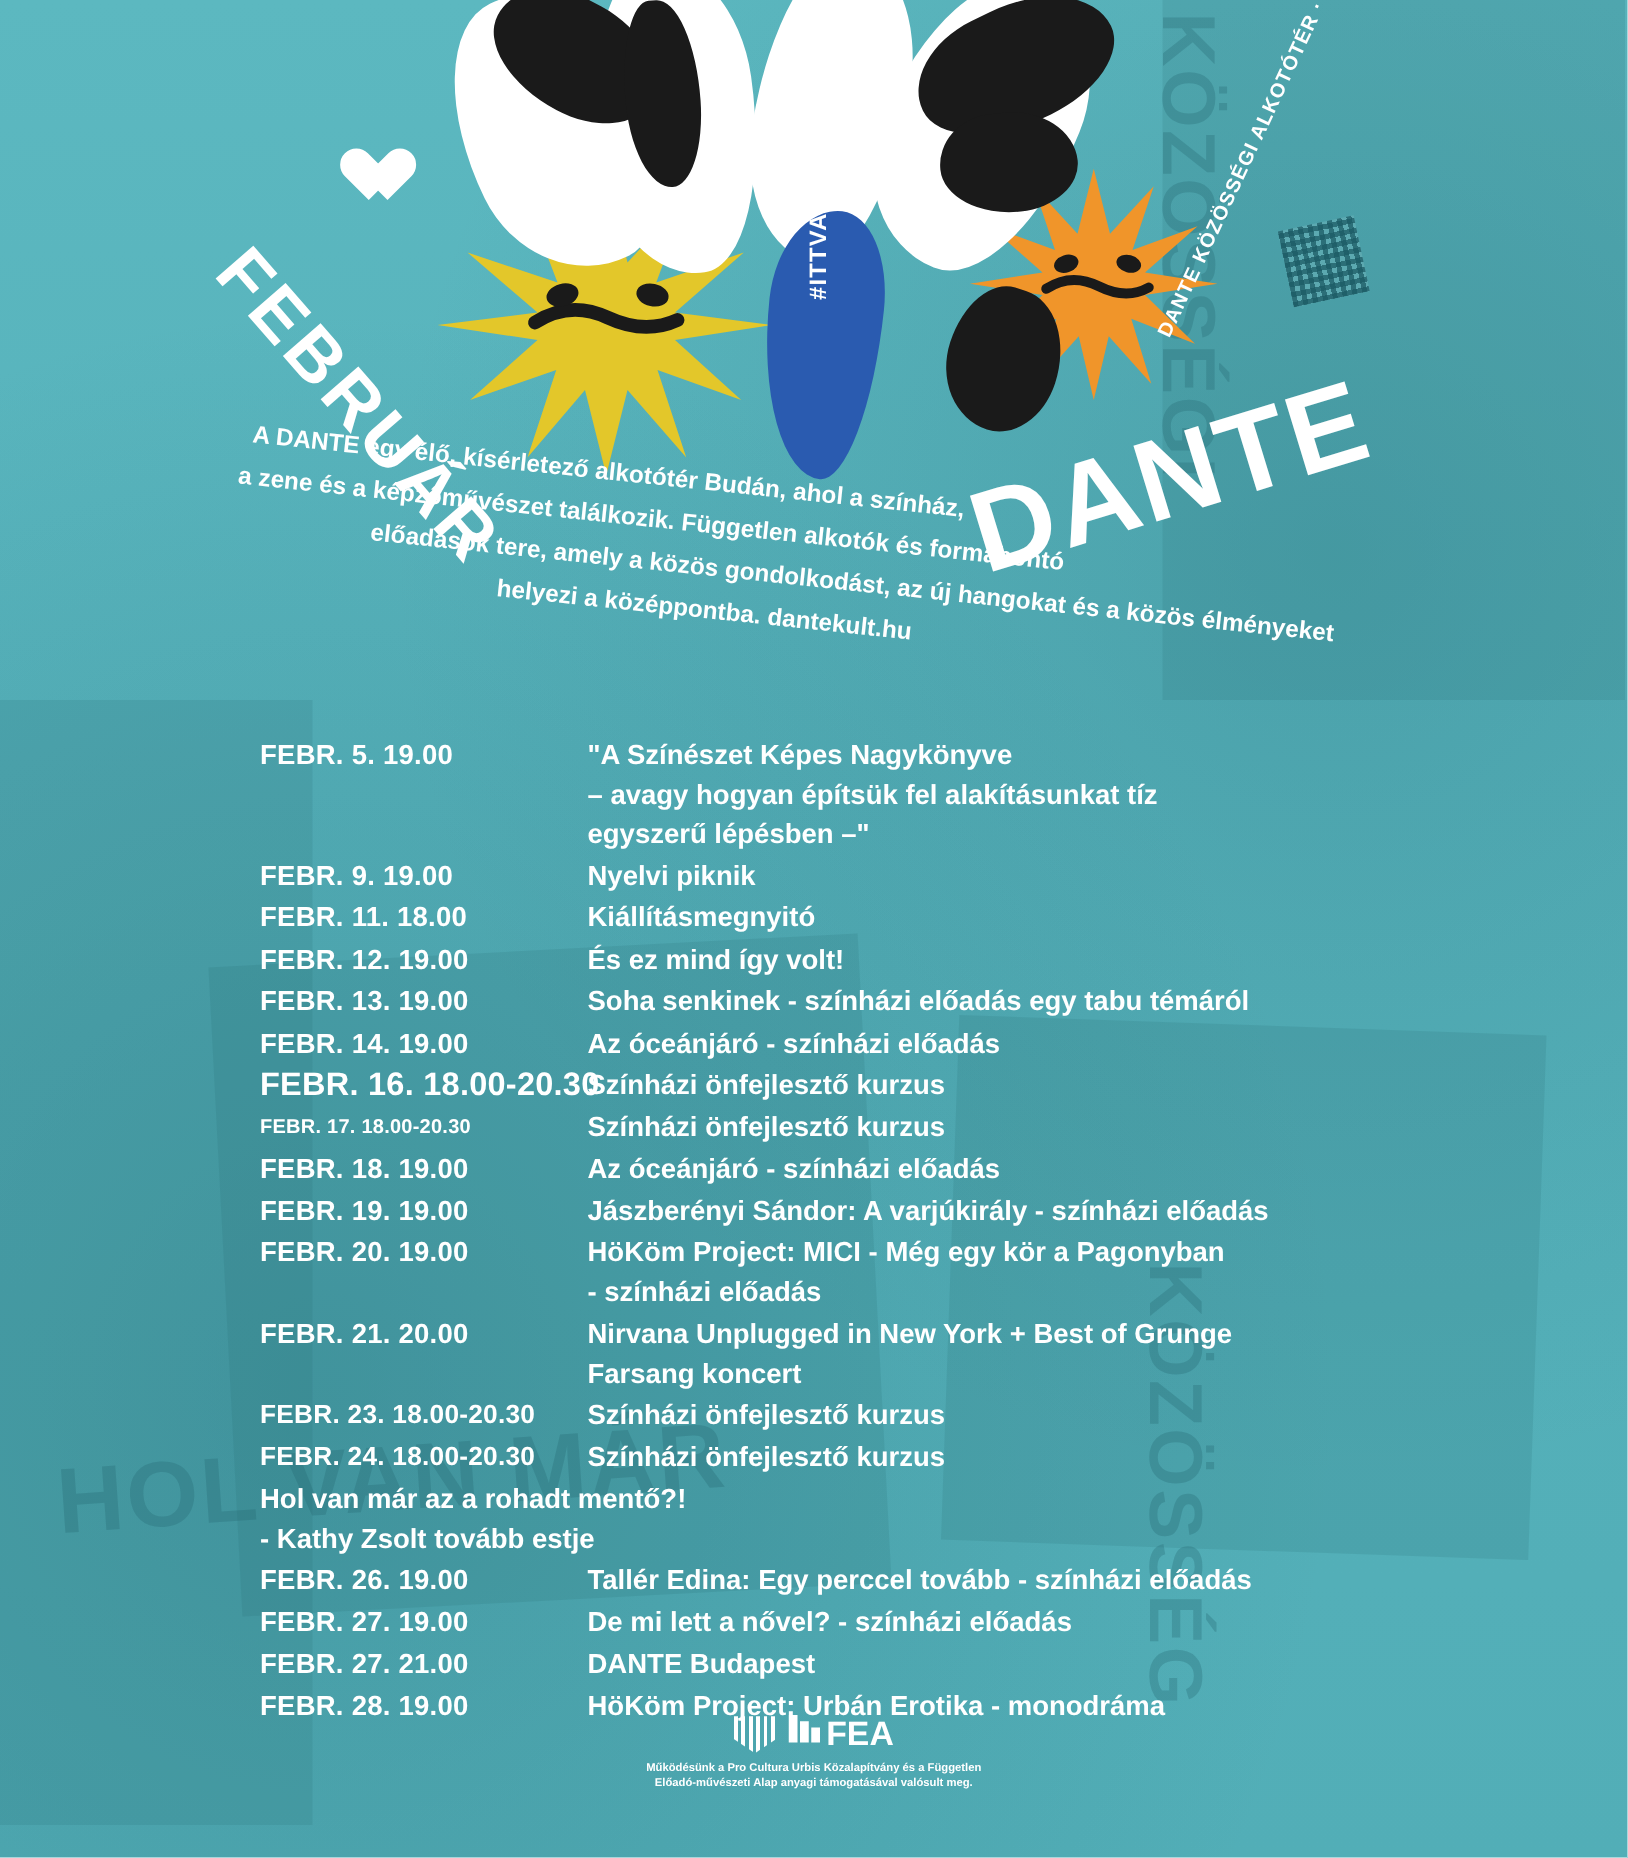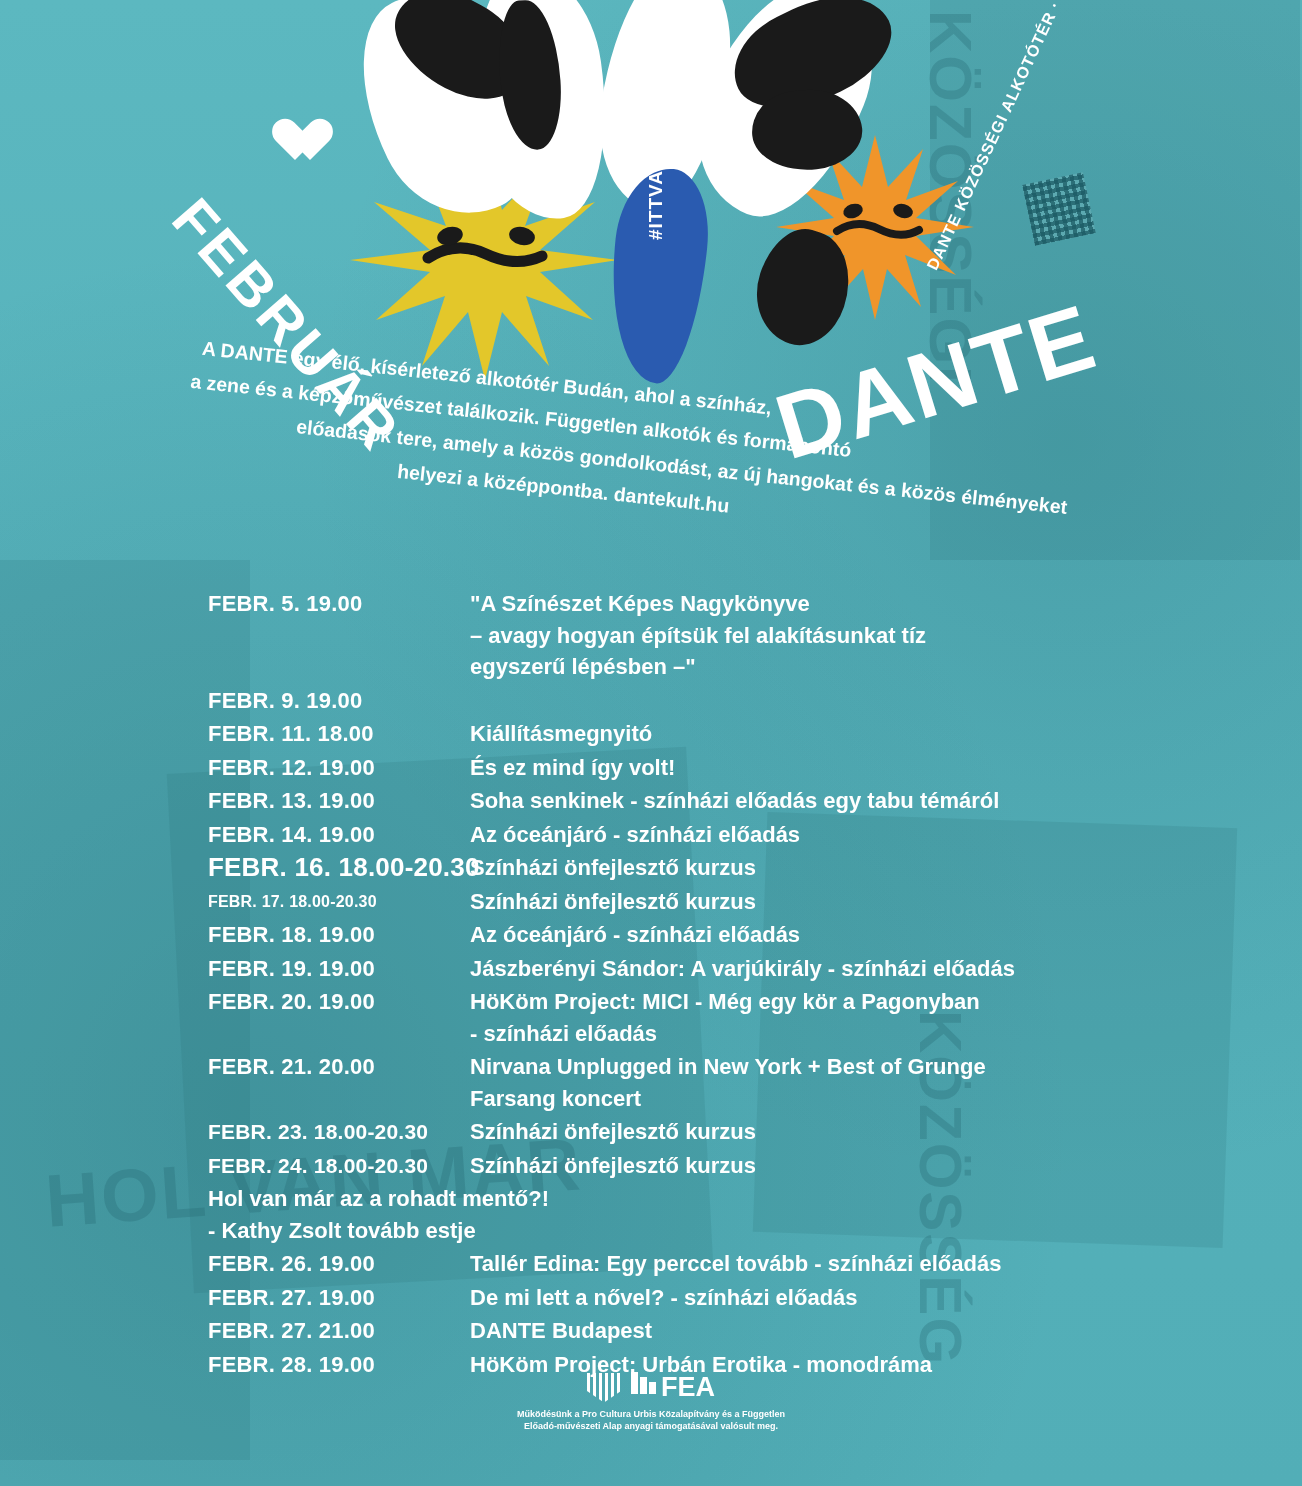--- a/index.html
+++ b/index.html
@@ -311,20 +311,23 @@
       <div class="row">
         <div class="date">FEBR. 5. 19.00</div>
         <div class="title">
           <span class="cont">"A Színészet Képes Nagykönyve</span>
           <span class="cont">– avagy hogyan építsük fel alakításunkat tíz</span>
           <span class="cont">egyszerű lépésben –"</span>
         </div>
       </div>
       <div class="row">
         <div class="date">FEBR. 9. 19.00</div>
+        <div class="title">
+          <span class="cont">Nyelvi piknik</span>
+        </div>
       </div>
       <div class="row">
         <div class="date">FEBR. 11. 18.00</div>
         <div class="title">
           <span class="cont">Kiállításmegnyitó</span>
         </div>
       </div>
       <div class="row">
         <div class="date">FEBR. 12. 19.00</div>
         <div class="title">

